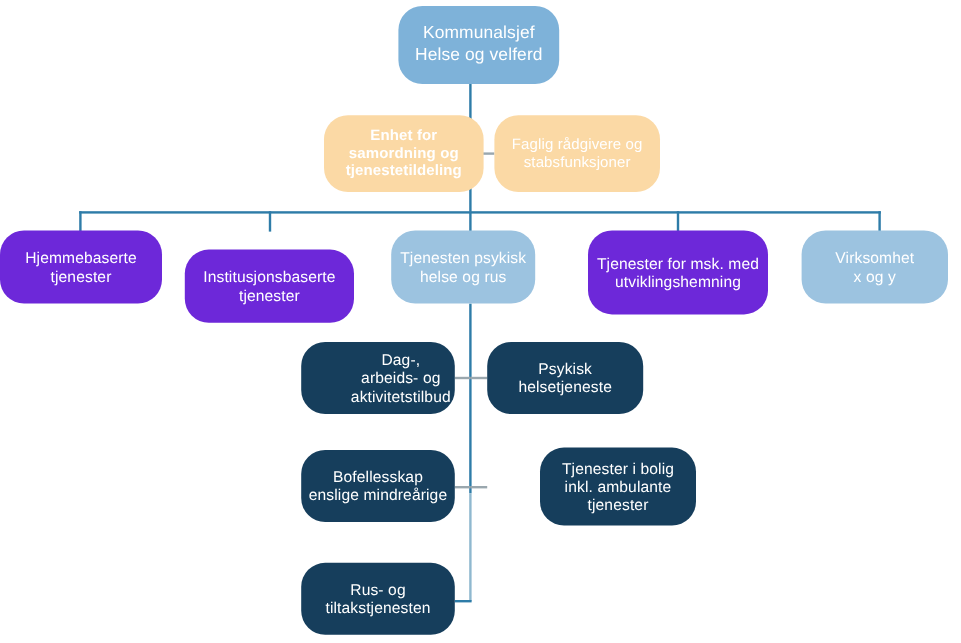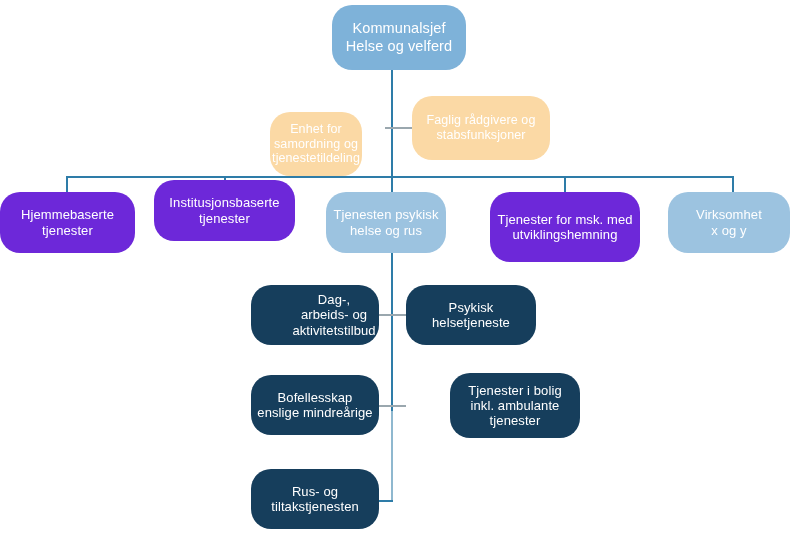--- a/index.html
+++ b/index.html
@@ -90,29 +90,29 @@
   <div class="conn-grey" style="left:392px; top:314px; width:14px; height:2px;"></div>
 
   <div class="conn-grey" style="left:379px; top:405px; width:13px; height:2px;"></div>
   <div class="conn-grey" style="left:392px; top:405px; width:14px; height:2px;"></div>
 
   <div class="conn" style="left:379px; top:500px; width:14px; height:2px;"></div>
 
   <div class="node node-top" style="left:332px; top:5px; width:134px; height:65px;">Kommunalsjef
 Helse og velferd</div>
 
-  <div class="node node-staff" style="left:270px; top:112px; width:92px; height:64px;">Enhet for
+  <div class="node node-staff" style="left:270px; top:96px; width:133px; height:64px;font-weight:bold;">Enhet for
 samordning og
 tjenestetildeling</div>
   <div class="node node-staff" style="left:412px; top:96px; width:138px; height:64px;">Faglig rådgivere og
 stabsfunksjoner</div>
 
   <div class="node node-unit-dark" style="left:0px; top:192px; width:135px; height:61px;">Hjemmebaserte
 tjenester</div>
-  <div class="node node-unit-dark" style="left:154px; top:180px; width:141px; height:61px;">Institusjonsbaserte
+  <div class="node node-unit-dark" style="left:154px; top:208px; width:141px; height:61px;">Institusjonsbaserte
 tjenester</div>
   <div class="node node-unit-light" style="left:326px; top:192px; width:120px; height:61px;">Tjenesten psykisk
 helse og rus</div>
   <div class="node node-unit-dark" style="left:490px; top:192px; width:150px; height:70px;">Tjenester for msk. med
 utviklingshemning</div>
   <div class="node node-unit-light" style="left:668px; top:192px; width:122px; height:61px;">Virksomhet
 x og y</div>
 
   <div class="node node-sub" style="left:251px; top:285px; width:128px; height:60px;padding-left:44px;">Dag-, arbeids- og
 aktivitetstilbud</div>

